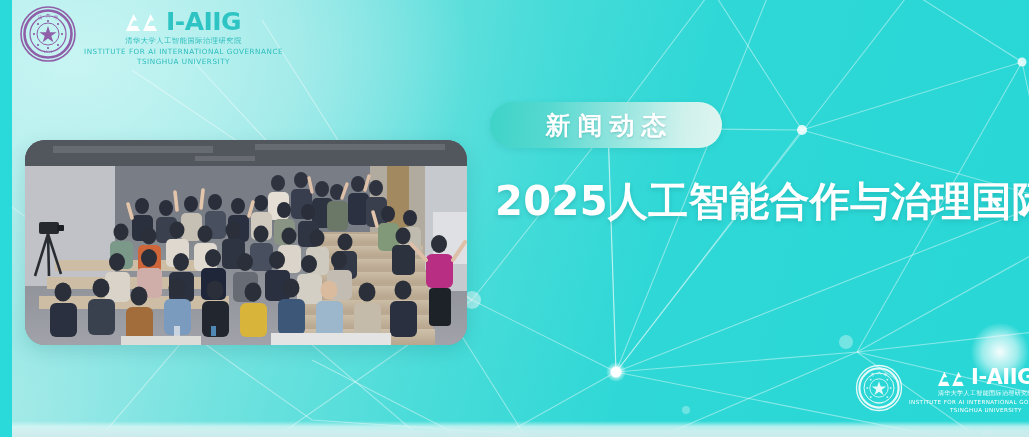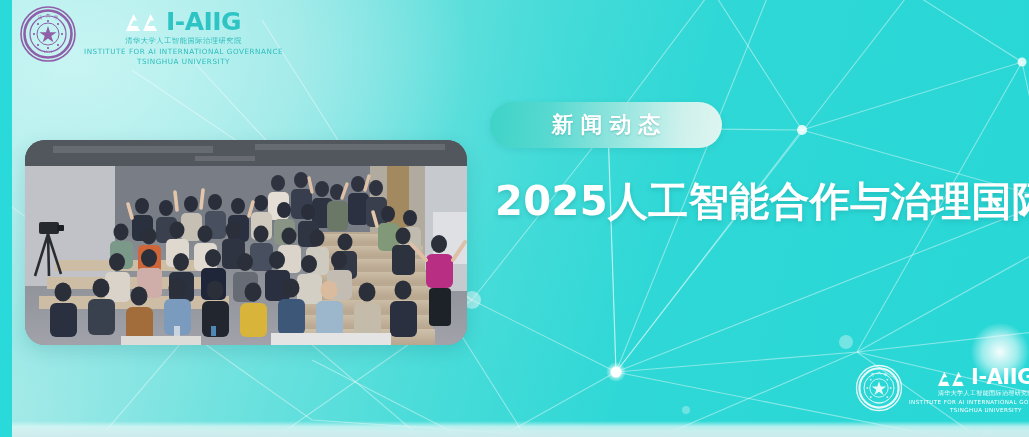--- a/index.html
+++ b/index.html
@@ -58,21 +58,21 @@
 
   
   .badge{
     position:absolute;left:478px;top:102px;width:232px;height:46px;
     border-radius:23px;
     background:linear-gradient(95deg,#3ed3c7 0%,#57d9d0 26%,#9ae6e0 58%,#cef1ec 82%,#dff5f0 100%);
     display:flex;align-items:center;justify-content:center;
     box-shadow:0 2px 7px rgba(15,110,110,0.12);
   }
   .badge-text{
-    color:#ffffff;font-size:22px;font-weight:bold;letter-spacing:7px;
+    color:#ffffff;font-size:25px;font-weight:bold;letter-spacing:7px;
     text-indent:7px;white-space:nowrap;
     font-family:Liberation Serif, serif;
     text-shadow:0 1px 2px rgba(20,120,120,0.30);
   }
 
   
   .headline{
     position:absolute;left:483px;top:174px;width:540px;
     color:#ffffff;font-weight:bold;font-size:40px;line-height:54px;
     letter-spacing:0.4px;white-space:nowrap;

